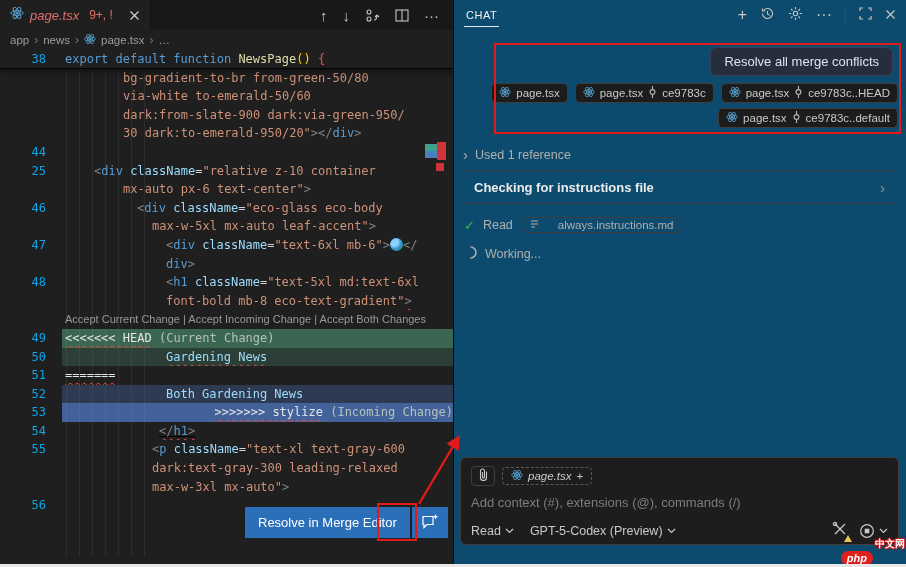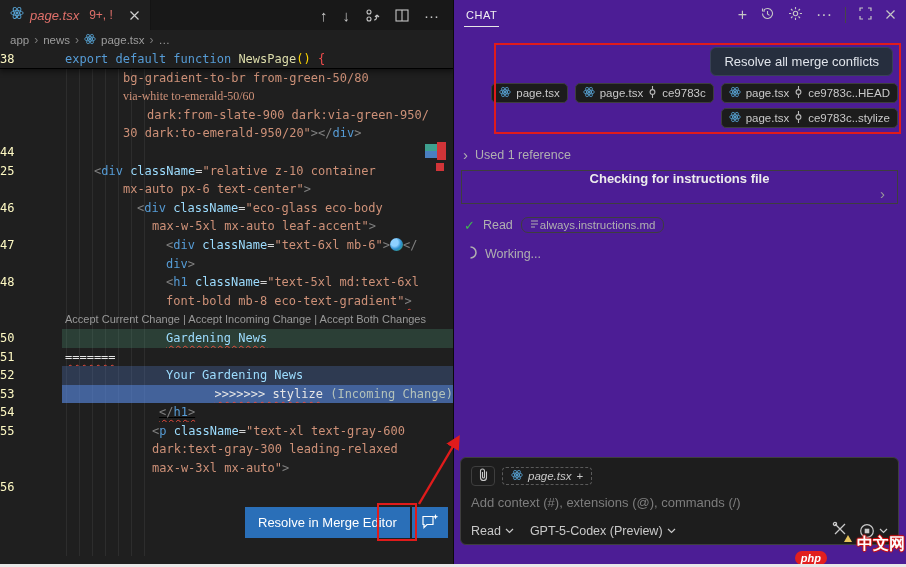--- a/index.html
+++ b/index.html
@@ -15,21 +15,21 @@
   .tab-close { margin-left:10px; display:flex; align-items:center; }
   .editor-actions { margin-left:auto; display:flex; align-items:center; gap:15px; padding-right:14px; color:#c5c5c5; font-size:15px; }
   .act { display:flex; align-items:center; cursor:pointer; }
   .breadcrumb { height:20px; display:flex; align-items:center; gap:5px; padding-left:10px; font-size:11.5px; color:#9d9d9d; background:#1f1f1f; }
   .bc-sep { color:#7a7a7a; font-size:12px; }
 
   .code { position:absolute; left:0; top:50px; width:453px; height:506px; overflow:hidden; }
   .ig { position:absolute; top:19px; bottom:0; width:1px; background:#2d2d2d; z-index:0; }
   .crow { position:relative; z-index:1; display:flex; height:18.6px; line-height:18.6px;
           font-family:"DejaVu Sans Mono", monospace; font-size:12px; white-space:pre; }
-  .gut { width:62px; padding-right:16px; color:#fef9c3; flex:none; }
+  .gut { width:62px; padding-right:16px; text-align:right; color:#0ea5e9; flex:none; }
   .cl  { flex:1; overflow:hidden; }
   .crow.sticky { background:#1f1f1f; border-bottom:1px solid #000; box-shadow:0 3px 5px rgba(0,0,0,.45); z-index:4; }
   .crow.cur-head .cl { background:rgba(100,210,160,0.40); }
   .crow.cur-body .cl { background:rgba(100,210,160,0.18); }
   .crow.inc-head .cl { background:rgba(90,140,230,0.62); }
   .crow.inc-body .cl { background:rgba(90,140,230,0.25); }
 
   .kw{color:#569cd6} .fn{color:#dcdcaa} .par{color:#ffd700} .brace{color:#f14c4c}
   .str{color:#ce9178} .pn{color:#808080} .op{color:#d4d4d4} .attr{color:#9cdcfe}
   .tag{color:#569cd6} .txt{color:#9cdcfe} .mk{color:#e6e6e6} .meta{color:#b4c2ba}
@@ -42,62 +42,62 @@
   .mark { position:absolute; z-index:5; }
 
   .merge-btns { position:absolute; left:245px; top:507px; display:flex; gap:2px; z-index:5; }
   .btn-blue { background:#2a6fb8; color:#fff; border:none; font-family:"Liberation Sans", sans-serif;
               font-size:13px; height:31px; padding:0 13px; cursor:pointer; }
   .btn-icon { width:36px; display:flex; align-items:center; justify-content:center; padding:0; }
   .anno-box { position:absolute; border:2px solid #e01b1b; z-index:6; pointer-events:none; }
   #anno-icon-box { left:377px; top:503px; width:40px; height:38px; }
 
   
-  .chat-pane { position:absolute; left:453px; top:0; width:453px; height:567px; background:#4c1d95; border-left:1px solid #0a0a0a; }
+  .chat-pane { position:absolute; left:453px; top:0; width:453px; height:567px; background:#0c4a6e; border-left:1px solid #0a0a0a; }
   .chat-header { position:absolute; top:0; left:0; right:0; height:30px; display:flex; align-items:center; padding:0 10px; }
   .chat-tab { font-size:11px; letter-spacing:.5px; color:#f0f0f0; padding:6px 2px 5px; border-bottom:1px solid #e6e6e6; }
   .chat-hicons { margin-left:auto; display:flex; align-items:center; gap:13px; color:#c5c5c5; }
   .hsep { width:1px; height:16px; background:#474747; }
 
   #anno-chat-box { left:40px; top:43px; width:407px; height:91px; }
 
   .bubble { position:absolute; top:47px; right:13px; background:#262e3e; border:1px solid #384157;
             border-radius:6px; padding:6px 13px; color:#e0e4eb; font-size:13px; }
   .chip-row { position:absolute; right:8px; display:flex; gap:7px; }
   #chip-row-1 { top:83px; } #chip-row-2 { top:108px; }
   .chip { display:inline-flex; align-items:center; gap:5px; border:1px solid #3e3e3e; border-radius:5px;
           padding:2px 7px; color:#c9c9c9; font-size:11.5px; background:#1c1c1c; }
 
   .used-ref { position:absolute; left:9px; top:147px; display:flex; align-items:center; gap:7px; color:#b0b0b0; font-size:12.5px; }
   .chev-r { color:#b0b0b0; font-size:15px; line-height:1; }
   .progress-box { position:absolute; left:7px; right:8px; top:170px; height:34px; border:1px solid #3e3e3e; border-radius:0;
-                  display:flex; align-items:center; padding:0 12px;flex-direction:column; }
+                  display:flex; align-items:center; padding:0 12px; }
   .progress-title { font-weight:bold; font-size:13px; color:#ececec; }
   .progress-box .chev-r { margin-left:auto; color:#9a9a9a; }
   .read-row { position:absolute; left:10px; top:217px; display:flex; align-items:center; gap:8px; color:#b0b0b0; font-size:12.5px; }
   .check { color:#3fb950; font-size:13px; }
-  .file-chip { display:inline-flex; align-items:center; gap:1px; border:1px solid #3e3e3e; border-radius:7px; padding:1px 8px; font-size:11.5px; color:#b0b0b0; }
+  .file-chip { display:inline-flex; align-items:center; gap:19px; border:1px solid #3e3e3e; border-radius:7px; padding:1px 8px; font-size:11.5px; color:#b0b0b0; }
   .working-row { position:absolute; left:10px; top:246px; display:flex; align-items:center; gap:8px; color:#b0b0b0; font-size:12.5px; }
 
   .input-box { position:absolute; left:6px; right:7px; top:457px; height:88px; background:#1d1d1d;
                border:1px solid #3e3e3e; border-radius:6px; padding:8px 10px; }
   .attach-row { display:flex; align-items:center; gap:7px; }
   .clip-btn { width:24px; height:20px; border:1px solid #3e3e3e; border-radius:4px; display:flex; align-items:center; justify-content:center; }
   .ctx-chip { display:inline-flex; align-items:center; gap:5px; border:1px dashed #5a5a5a; border-radius:4px; padding:1px 8px; color:#c9c9c9; font-size:11.5px; }
   .ctx-chip .fname { font-style:italic; }
   .placeholder { margin-top:9px; color:#7d7d7d; font-size:13px; }
   .controls-row { margin-top:11px; display:flex; align-items:center; color:#c9c9c9; font-size:12.5px; }
   .picker { display:flex; align-items:center; gap:4px; cursor:pointer; }
   .picker + .picker { margin-left:16px; }
   .right-icons { margin-left:auto; display:flex; align-items:center; gap:10px; }
 
   .watermark { position:absolute; right:1px; bottom:2px; display:flex; align-items:center; gap:2px; z-index:8; }
   .php-badge { background:#e21f1f; color:#fff; font-style:italic; font-weight:bold; font-size:11px; border-radius:9px; padding:1px 6px;margin-top:28px; }
-  .wm-text { font-weight:bold; font-size:16px; color:#fdfdfd;
-             text-shadow:-1px 0 #d01010, 1px 0 #d01010, 0 -1px #d01010, 0 1px #d01010, 0 0 3px #d01010;margin-left:28px; }
+  .wm-text { font-weight:bold; font-size:10px; color:#fdfdfd;
+             text-shadow:-1px 0 #d01010, 1px 0 #d01010, 0 -1px #d01010, 0 1px #d01010, 0 0 3px #d01010; }
 
   .arrow-svg { position:absolute; left:0; top:0; width:906px; height:567px; z-index:7; pointer-events:none; }
   .bottom-strip { position:absolute; left:0; right:0; bottom:0; height:3px; background:#e8e8e8; z-index:9; }
 </style>
 </head>
 <body>
 
 <div class="stage">
 
   <div class="editor-pane">
@@ -164,36 +164,37 @@
     <div class="code" id="code-rows">
       <div class="ig" style="left:66px"></div>
         <div class="ig" style="left:79px"></div>
       <div class="ig" style="left:92px"></div>
         <div class="ig" style="left:105px"></div>
       <div class="ig" style="left:118px"></div>
         <div class="ig" style="left:131px"></div>
       <div class="ig" style="left:144px"></div>
     <div class="crow sticky"><div class="gut">38</div><div class="cl" style="padding-left: 3px;"><span class="kw">export default function </span><span class="fn">NewsPage</span><span class="par">()</span><span class="op"> </span><span class="brace">{</span></div></div>
         <div class="crow"><div class="gut"></div><div class="cl" style="padding-left: 61px;"><span class="str">bg-gradient-to-br from-green-50/80</span></div></div>
-        <div class="crow"><div class="gut"></div><div class="cl" style="padding-left: 61px; font-family: Liberation Serif, serif;"><span class="str">via-white to-emerald-50/60</span></div></div>
-        <div class="crow"><div class="gut"></div><div class="cl" style="padding-left: 61px; text-align: center;"><span class="str">dark:from-slate-900 dark:via-green-950/</span></div></div>
+        <div class="crow"><div class="gut"></div><div class="cl" style="padding-left: 61px;"><span class="str">via-white to-emerald-50/60</span></div></div>
+        <div class="crow"><div class="gut"></div><div class="cl" style="padding-left: 61px;"><span class="str">dark:from-slate-900 dark:via-green-950/</span></div></div>
         <div class="crow"><div class="gut"></div><div class="cl" style="padding-left: 61px;"><span class="str">30 dark:to-emerald-950/20"</span><span class="pn">&gt;&lt;/</span><span class="tag">div</span><span class="pn">&gt;</span></div></div>
         <div class="crow"><div class="gut">44</div><div class="cl" style="padding-left: 3px;"></div></div>
         <div class="crow"><div class="gut">25</div><div class="cl" style="padding-left: 32px;"><span class="pn">&lt;</span><span class="tag">div</span><span class="attr"> className</span><span class="op">=</span><span class="str">"relative z-10 container</span></div></div>
         <div class="crow"><div class="gut"></div><div class="cl" style="padding-left: 61px;"><span class="str">mx-auto px-6 text-center"</span><span class="pn">&gt;</span></div></div>
         <div class="crow"><div class="gut">46</div><div class="cl" style="padding-left: 75px;"><span class="pn">&lt;</span><span class="tag">div</span><span class="attr"> className</span><span class="op">=</span><span class="str">"eco-glass eco-body</span></div></div>
         <div class="crow"><div class="gut"></div><div class="cl" style="padding-left: 90px;"><span class="str">max-w-5xl mx-auto leaf-accent"</span><span class="pn">&gt;</span></div></div>
         <div class="crow"><div class="gut">47</div><div class="cl" style="padding-left: 104px;"><span class="pn">&lt;</span><span class="tag">div</span><span class="attr"> className</span><span class="op">=</span><span class="str">"text-6xl mb-6"</span><span class="pn">&gt;</span><span class="globe">🌍</span><span class="pn">&lt;/</span></div></div>
         <div class="crow"><div class="gut"></div><div class="cl" style="padding-left: 104px;"><span class="tag">div</span><span class="pn">&gt;</span></div></div>
         <div class="crow"><div class="gut">48</div><div class="cl" style="padding-left: 104px;"><span class="pn">&lt;</span><span class="tag">h1</span><span class="attr"> className</span><span class="op">=</span><span class="str">"text-5xl md:text-6xl</span></div></div>
         <div class="crow"><div class="gut"></div><div class="cl" style="padding-left: 104px;"><span class="str">font-bold mb-8 eco-text-gradient"</span><span class="pn sq">&gt;</span></div></div>
         <div class="crow lens"><div class="gut"></div><div class="cl" style="padding-left: 3px;"><span class="lens">Accept Current Change | Accept Incoming Change | Accept Both Changes</span></div></div>
+        <div class="crow cur-head"><div class="gut">49</div><div class="cl" style="padding-left: 3px;"><span class="mk sq">&lt;&lt;&lt;&lt;&lt;&lt;&lt; HEAD</span><span class="meta"> (Current Change)</span></div></div>
         <div class="crow cur-body"><div class="gut">50</div><div class="cl" style="padding-left: 104px;"><span class="txt sq">Gardening News</span></div></div>
         <div class="crow"><div class="gut">51</div><div class="cl" style="padding-left: 3px;"><span class="mk sq">=======</span></div></div>
-        <div class="crow inc-body"><div class="gut">52</div><div class="cl" style="padding-left: 104px;"><span class="txt">Your Gardening News</span></div></div>
+        <div class="crow inc-body"><div class="gut">52</div><div class="cl" style="padding-left: 104px;"><span class="txt">Both Gardening News</span></div></div>
         <div class="crow inc-head"><div class="gut">53</div><div class="cl" style="padding-left: 3px; text-align: right;"><span class="mk sq">&gt;&gt;&gt;&gt;&gt;&gt;&gt; stylize</span><span class="meta"> (Incoming Change)</span></div></div>
         <div class="crow"><div class="gut">54</div><div class="cl" style="padding-left: 97px; text-decoration: underline;"><span class="pn sq">&lt;/</span><span class="tag sq">h1</span><span class="pn sq">&gt;</span></div></div>
         <div class="crow"><div class="gut">55</div><div class="cl" style="padding-left: 90px;"><span class="pn">&lt;</span><span class="tag">p</span><span class="attr"> className</span><span class="op">=</span><span class="str">"text-xl text-gray-600</span></div></div>
         <div class="crow"><div class="gut"></div><div class="cl" style="padding-left: 90px;"><span class="str">dark:text-gray-300 leading-relaxed</span></div></div>
         <div class="crow"><div class="gut"></div><div class="cl" style="padding-left: 90px;"><span class="str">max-w-3xl mx-auto"</span><span class="pn">&gt;</span></div></div>
         <div class="crow"><div class="gut">56</div><div class="cl" style="padding-left: 3px;"></div></div>
         <div class="crow"><div class="gut"></div><div class="cl" style="padding-left: 3px;"></div></div>
         <div class="crow"><div class="gut"></div><div class="cl" style="padding-left: 3px;"></div></div>
       </div>
 
@@ -305,21 +306,21 @@
                 <ellipse cx="7" cy="7" rx="6.2" ry="2.4" transform="rotate(60 7 7)"></ellipse>
                 <ellipse cx="7" cy="7" rx="6.2" ry="2.4" transform="rotate(-60 7 7)"></ellipse>
                 <circle cx="7" cy="7" r="1.1" fill="#58a6d8"></circle>
               </g>
             </svg></span>
           <span>page.tsx</span>
           <span><svg width="9" height="12" viewBox="0 0 9 12" fill="none" stroke="#b9b9b9" stroke-width="1.1">
               <line x1="4.5" y1="0" x2="4.5" y2="12"></line>
               <circle cx="4.5" cy="6" r="2.4" fill="#1c1c1c"></circle>
             </svg></span>
-          <span>ce9783c..stylize</span>
+          <span>ce9783c..default</span>
         </span>
       </div>
 
     <div class="used-ref">
       <span class="chev-r">›</span>
       <span>Used 1 reference</span>
     </div>
 
     <div class="progress-box">
       <span class="progress-title">Checking for instructions file</span>

